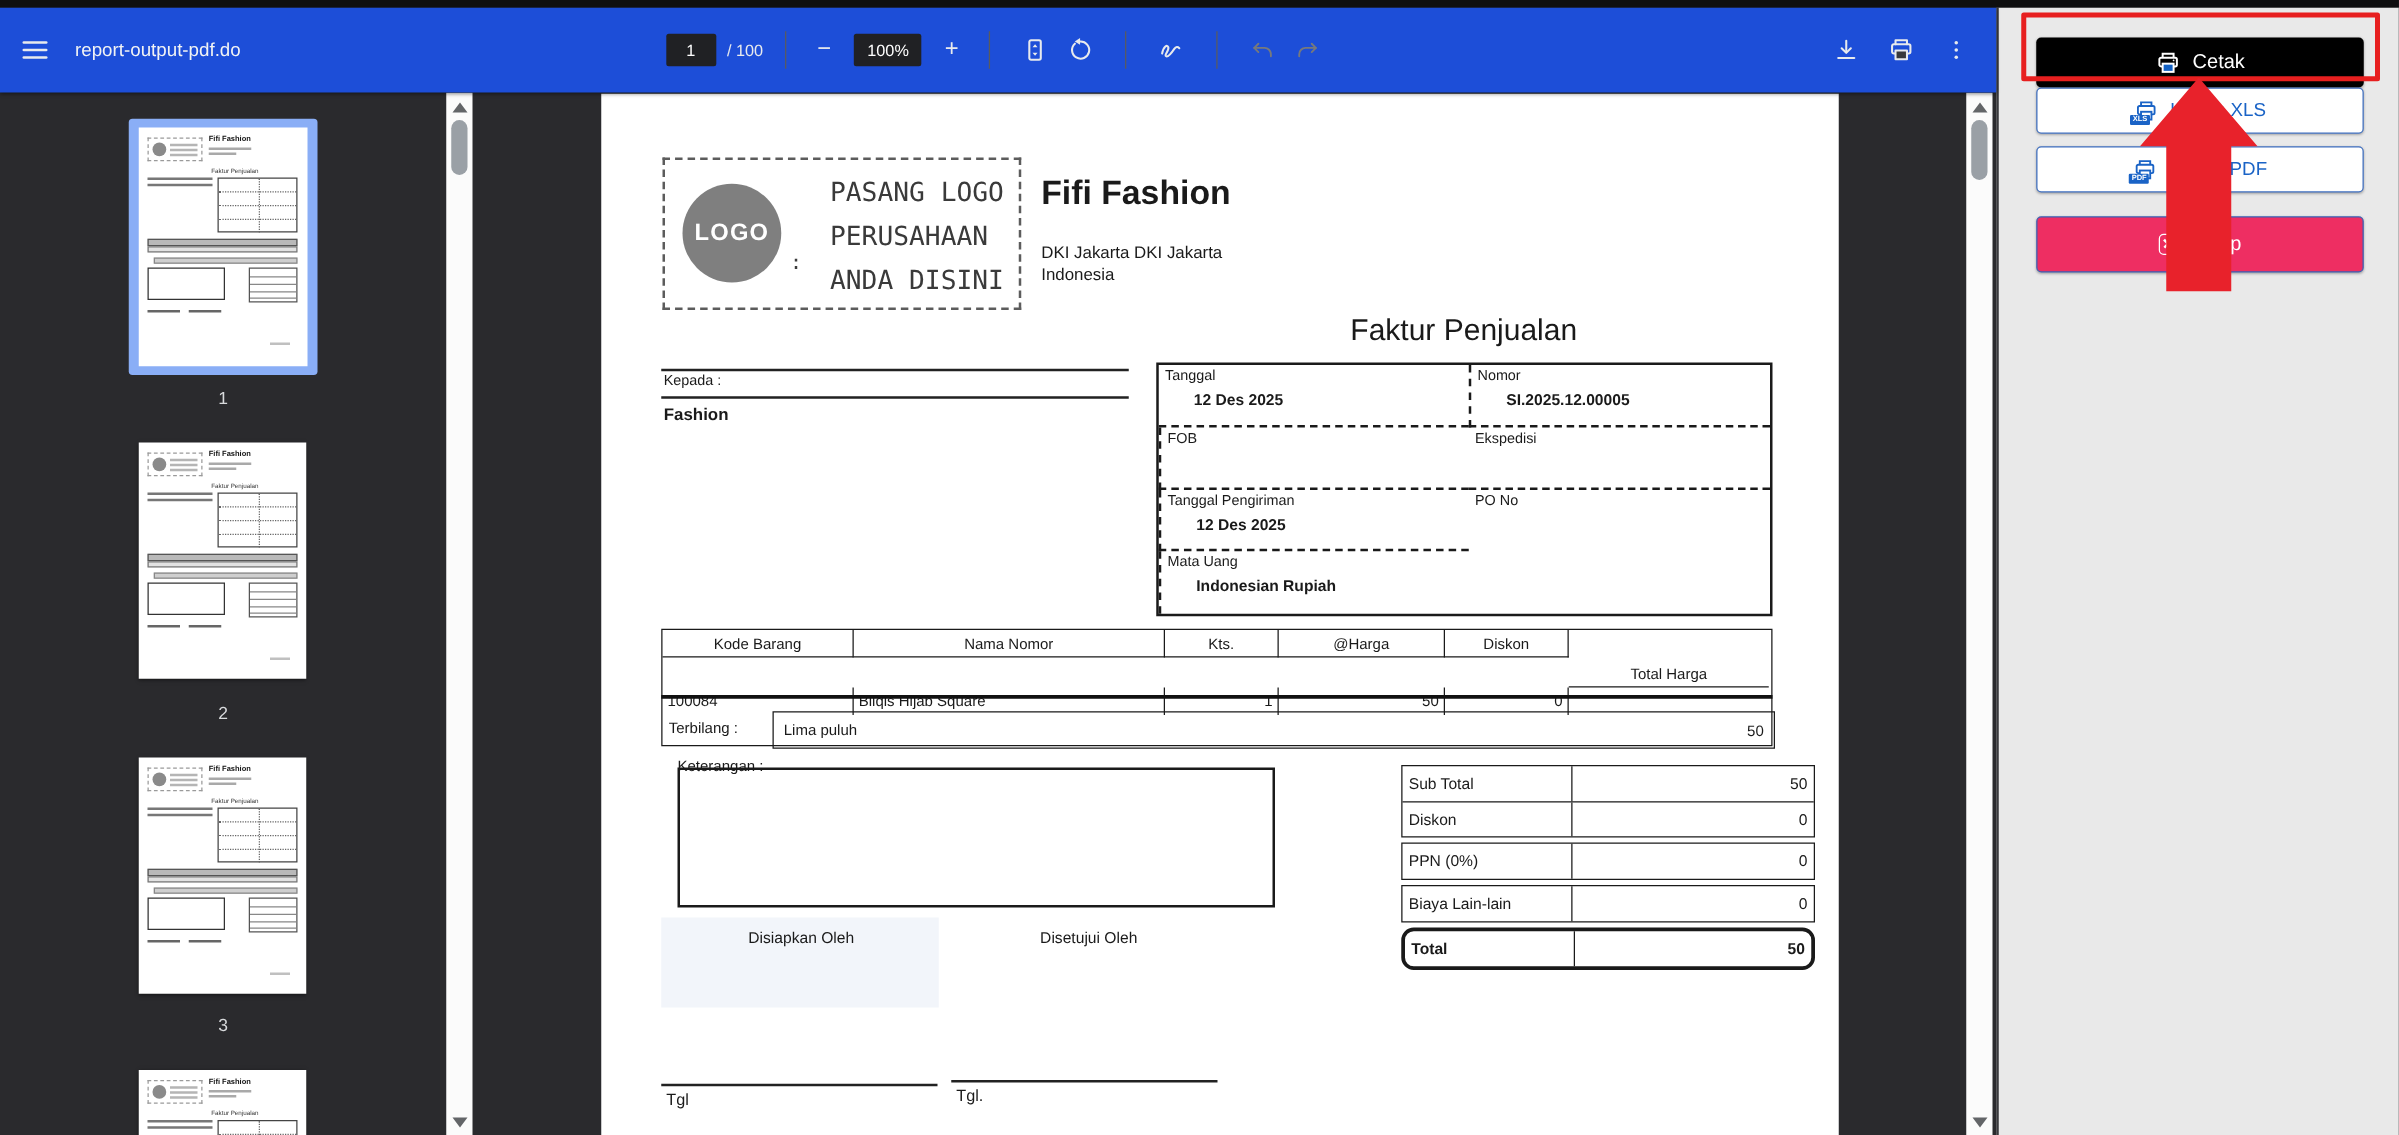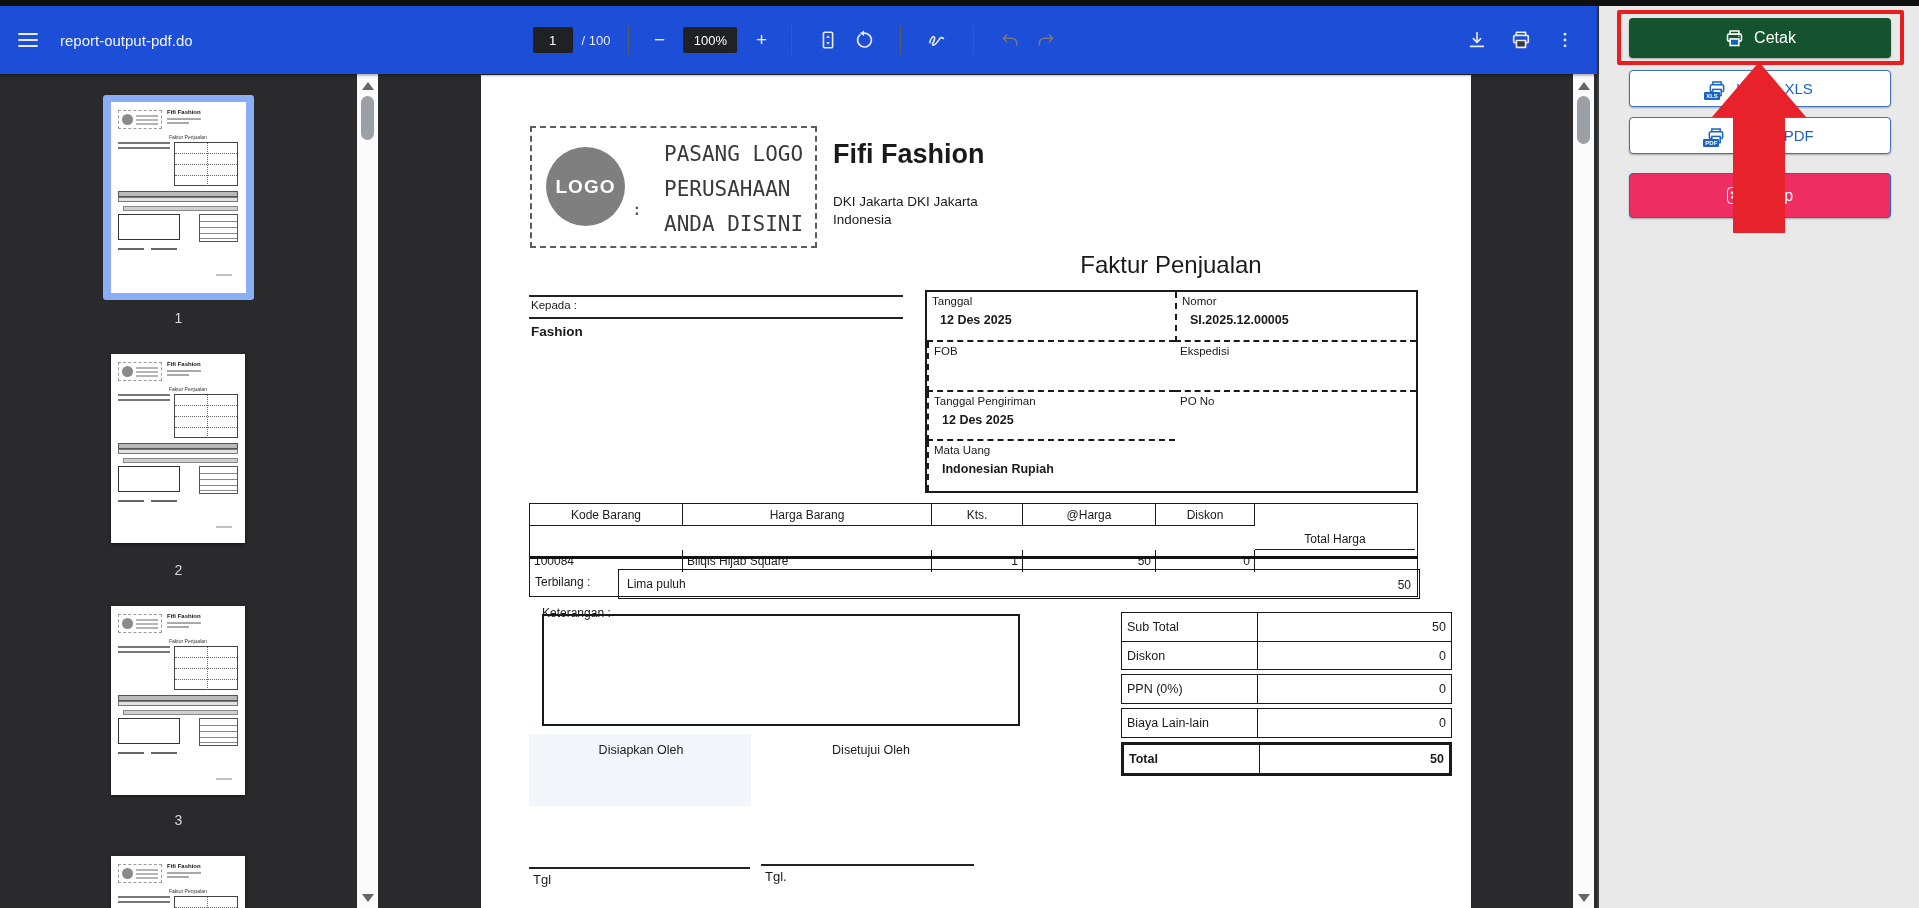--- a/index.html
+++ b/index.html
@@ -94,21 +94,21 @@
   .kepada-line { left:48px; width:374px; height:2px; background:#222; }
   .kepada-label { left:50px; top:224px; font-size:11.5px; }
   .kepada-name { left:50px; top:249px; font-size:13.5px; font-weight:bold; }
 
   .info-table { left:444px; top:215px; width:493px; height:203px; border:2px solid #1a1a1a;
                 display:grid; grid-template-columns:248px 1fr; grid-template-rows:1fr 1fr 1fr 1fr; }
   .info-cell { position:relative; padding:3px 5px; }
   .info-cell.rb { border-bottom:2px dashed #1a1a1a; }
   .info-cell.lc { border-left:2px dashed #1a1a1a; }
   .i-label { font-size:11.5px; }
-  .i-value { font-size:12.5px; font-weight:bold; margin:6px 0 0 8px; }
+  .i-value { font-size:12.5px; font-weight:bold; margin:6px 0 0 23px; }
 
   .items-table { left:48px; top:428px; width:889px; border:1.5px solid #1a1a1a; }
   .items-row { display:flex; }
   .items-row > div { border-right:1.5px solid #1a1a1a; height:22px; font-size:12px;
                      display:flex; align-items:center; padding:0 4px; }
   .items-row > div:last-child { border-right:none;margin-top:24px; }
   .items-head > div { justify-content:center; border-bottom:1.5px solid #1a1a1a; }
   .c0{width:153px} .c1{width:249px} .c2{width:91px} .c3{width:133px} .c4{width:99px} .c5{width:160px}
   .num { justify-content:flex-end !important; }
 
@@ -136,21 +136,21 @@
   .tgl-line2 { left:280px; top:789px; width:213px; height:2px; background:#222; }
   .tgl1 { left:52px; top:797px; font-size:13px; }
   .tgl2 { left:284px; top:794px; font-size:13px; }
 
   
   .panel { position:absolute; left:1597px; top:6px; width:322px; height:902px; background:#e9e9e9;
            border-left:2px solid #39393c; }
   .btn { position:absolute; left:30px; width:262px; border-radius:4px; display:flex; align-items:center;
          justify-content:center; gap:9px; cursor:pointer; font-size:15px;
          box-shadow:0 1px 2px rgba(0,0,0,.28); }
-  .btn-print { top:12px; height:40px; background:#14532d; color:#fff; font-size:16px;text-align:right; }
+  .btn-print { top:24px; height:40px; background:#000000; color:#fff; font-size:16px;text-align:right; }
   .btn-white { background:#fff; border:1px solid #3f6fc0; color:#1a63c6; height:37px; }
   .btn-xls { top:64px; } .btn-pdf { top:111px; }
   .btn-close { top:167px; height:45px; background:#ee2e62; border:1px solid #3b5db4; color:#fff; font-size:16px; }
   .annot-rect { position:absolute; left:18px; top:4px; width:287px; height:55px; border:4px solid #e71f1f;
                 border-radius:2px; z-index:4; pointer-events:none; }
   .annot-arrow { position:absolute; left:103px; top:52px; z-index:5; pointer-events:none; }
   .badge { position:absolute; left:-3px; bottom:-1px; background:#1a63c6; color:#fff; font-size:6px;
            font-weight:bold; padding:1px 2px; border-radius:1px; line-height:1; }
   .icon-wrap { position:relative; width:20px; height:20px; display:flex; align-items:center; justify-content:center; }
   .close-glyph { width:17px; height:17px; border:1.6px solid #fff; border-radius:4px; position:relative; }
@@ -424,21 +424,21 @@
       </div>
       <div class="info-cell lc">
         <div class="i-label">Mata Uang</div>
         <div class="i-value">Indonesian Rupiah</div>
       </div>
     </div>
 
     <div class="abs items-table">
       <div class="items-row items-head">
         <div class="c0">Kode Barang</div>
-        <div class="c1">Harga Barang</div>
+        <div class="c1">Nama Nomor</div>
         <div class="c2">Kts.</div>
         <div class="c3">@Harga</div>
         <div class="c4">Diskon</div>
         <div class="c5">Total Harga</div>
       </div>
       <div class="items-row">
         <div class="c0">100084</div>
         <div class="c1">Bilqis Hijab Square</div>
         <div class="c2 num">1</div>
         <div class="c3 num">50</div>
@@ -472,21 +472,21 @@
         <div class="tot-label">PPN (0%)</div>
         <div class="tot-value">0</div>
       </div>
     </div>
     <div class="abs tot-group" style="top:633px;">
       <div class="tot-row">
         <div class="tot-label">Biaya Lain-lain</div>
         <div class="tot-value">0</div>
       </div>
     </div>
-    <div class="abs tot-group tot-final" style="top:667px;">
+    <div class="abs tot-group tot-final" style="top:667px;border-radius:10px;">
       <div class="tot-row">
         <div class="tot-label">Total</div>
         <div class="tot-value">50</div>
       </div>
     </div>
 
     <div class="abs tgl-line1"></div>
     <div class="abs tgl-line2"></div>
     <div class="abs tgl1">Tgl</div>
     <div class="abs tgl2">Tgl.</div>

